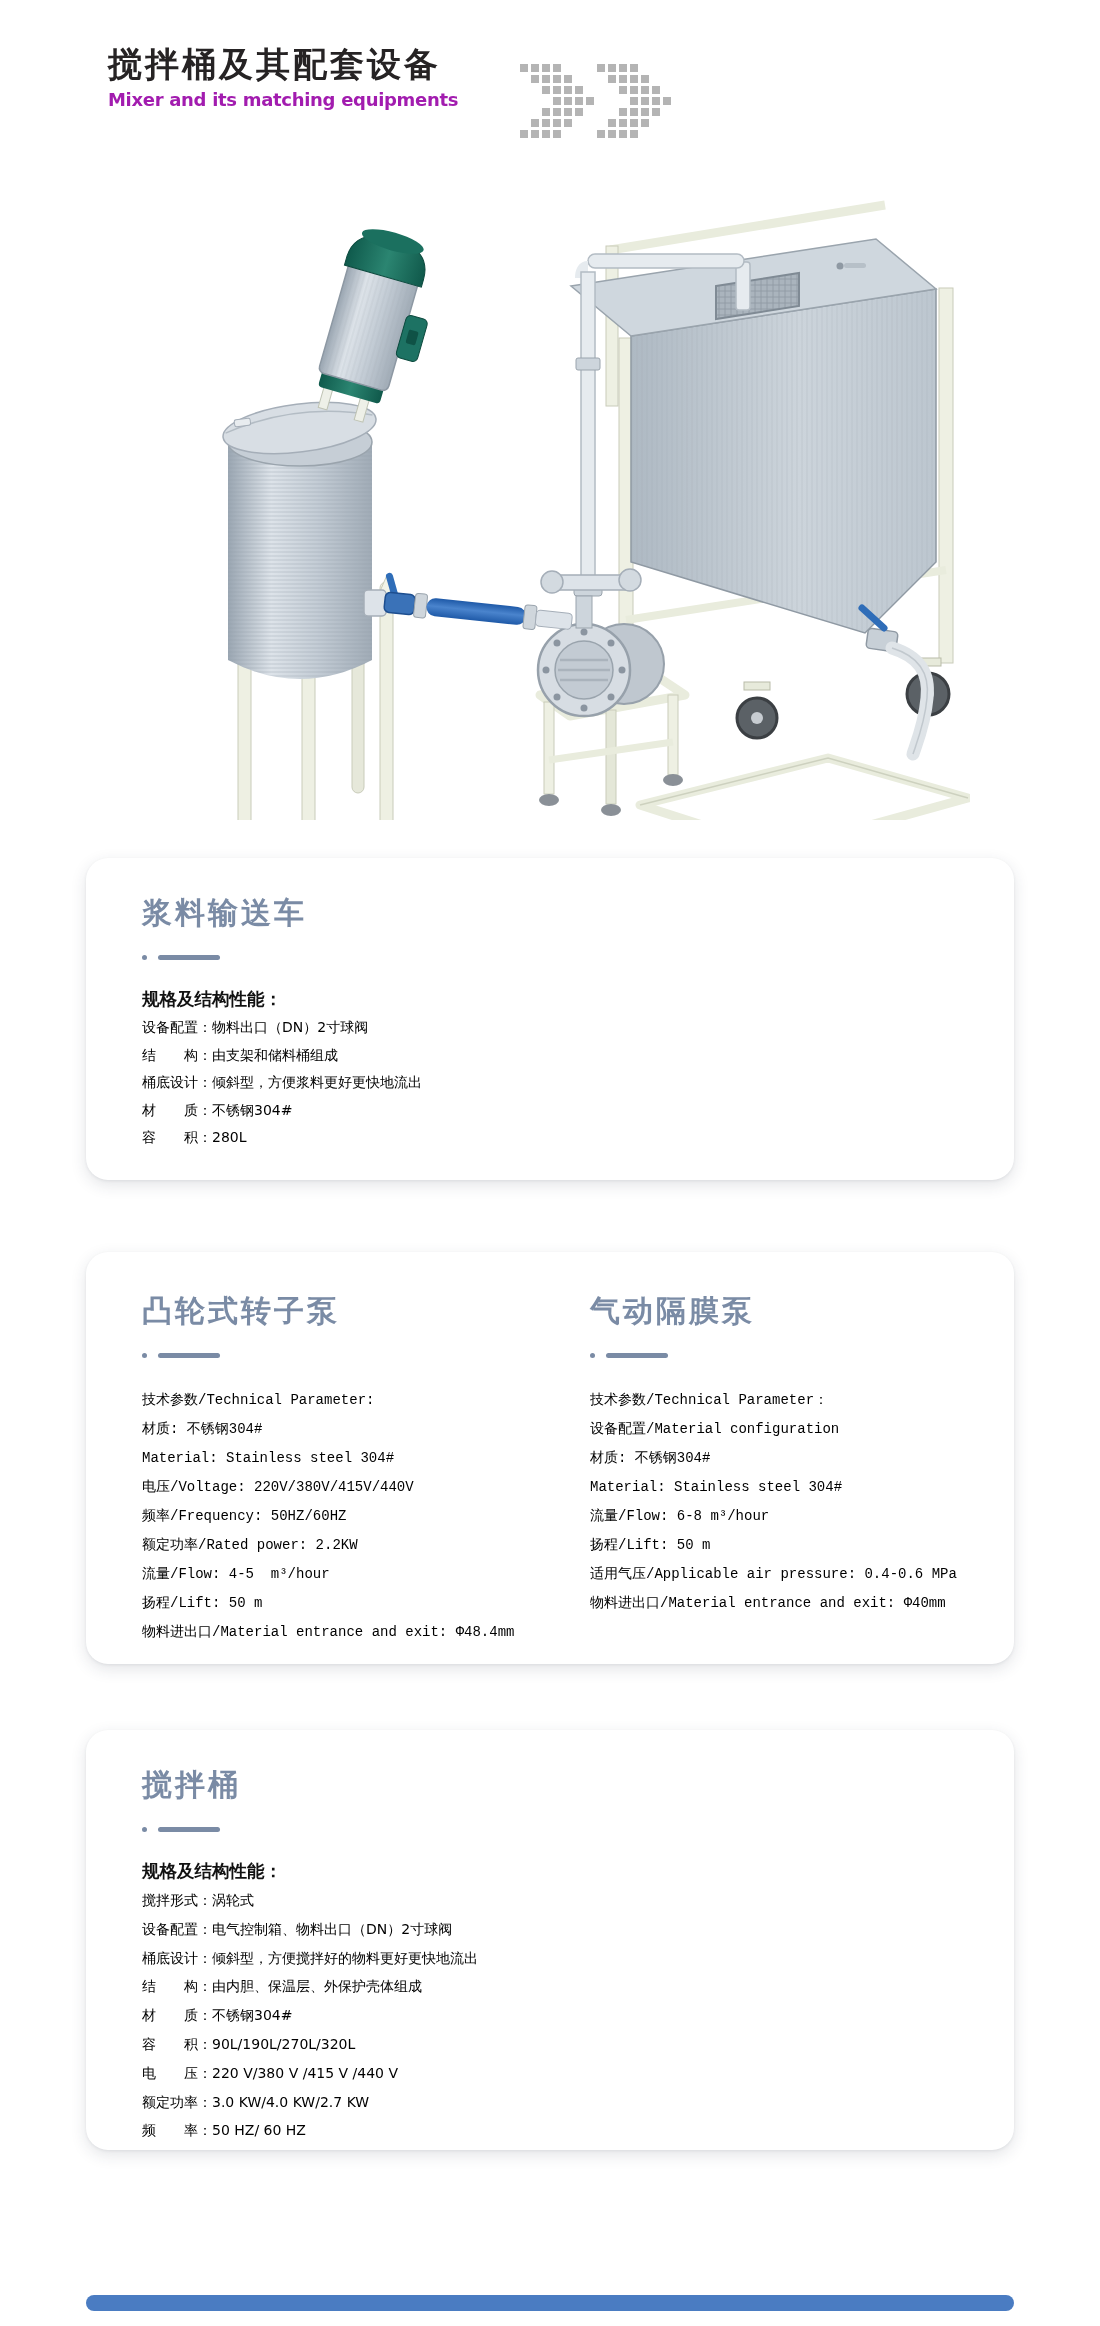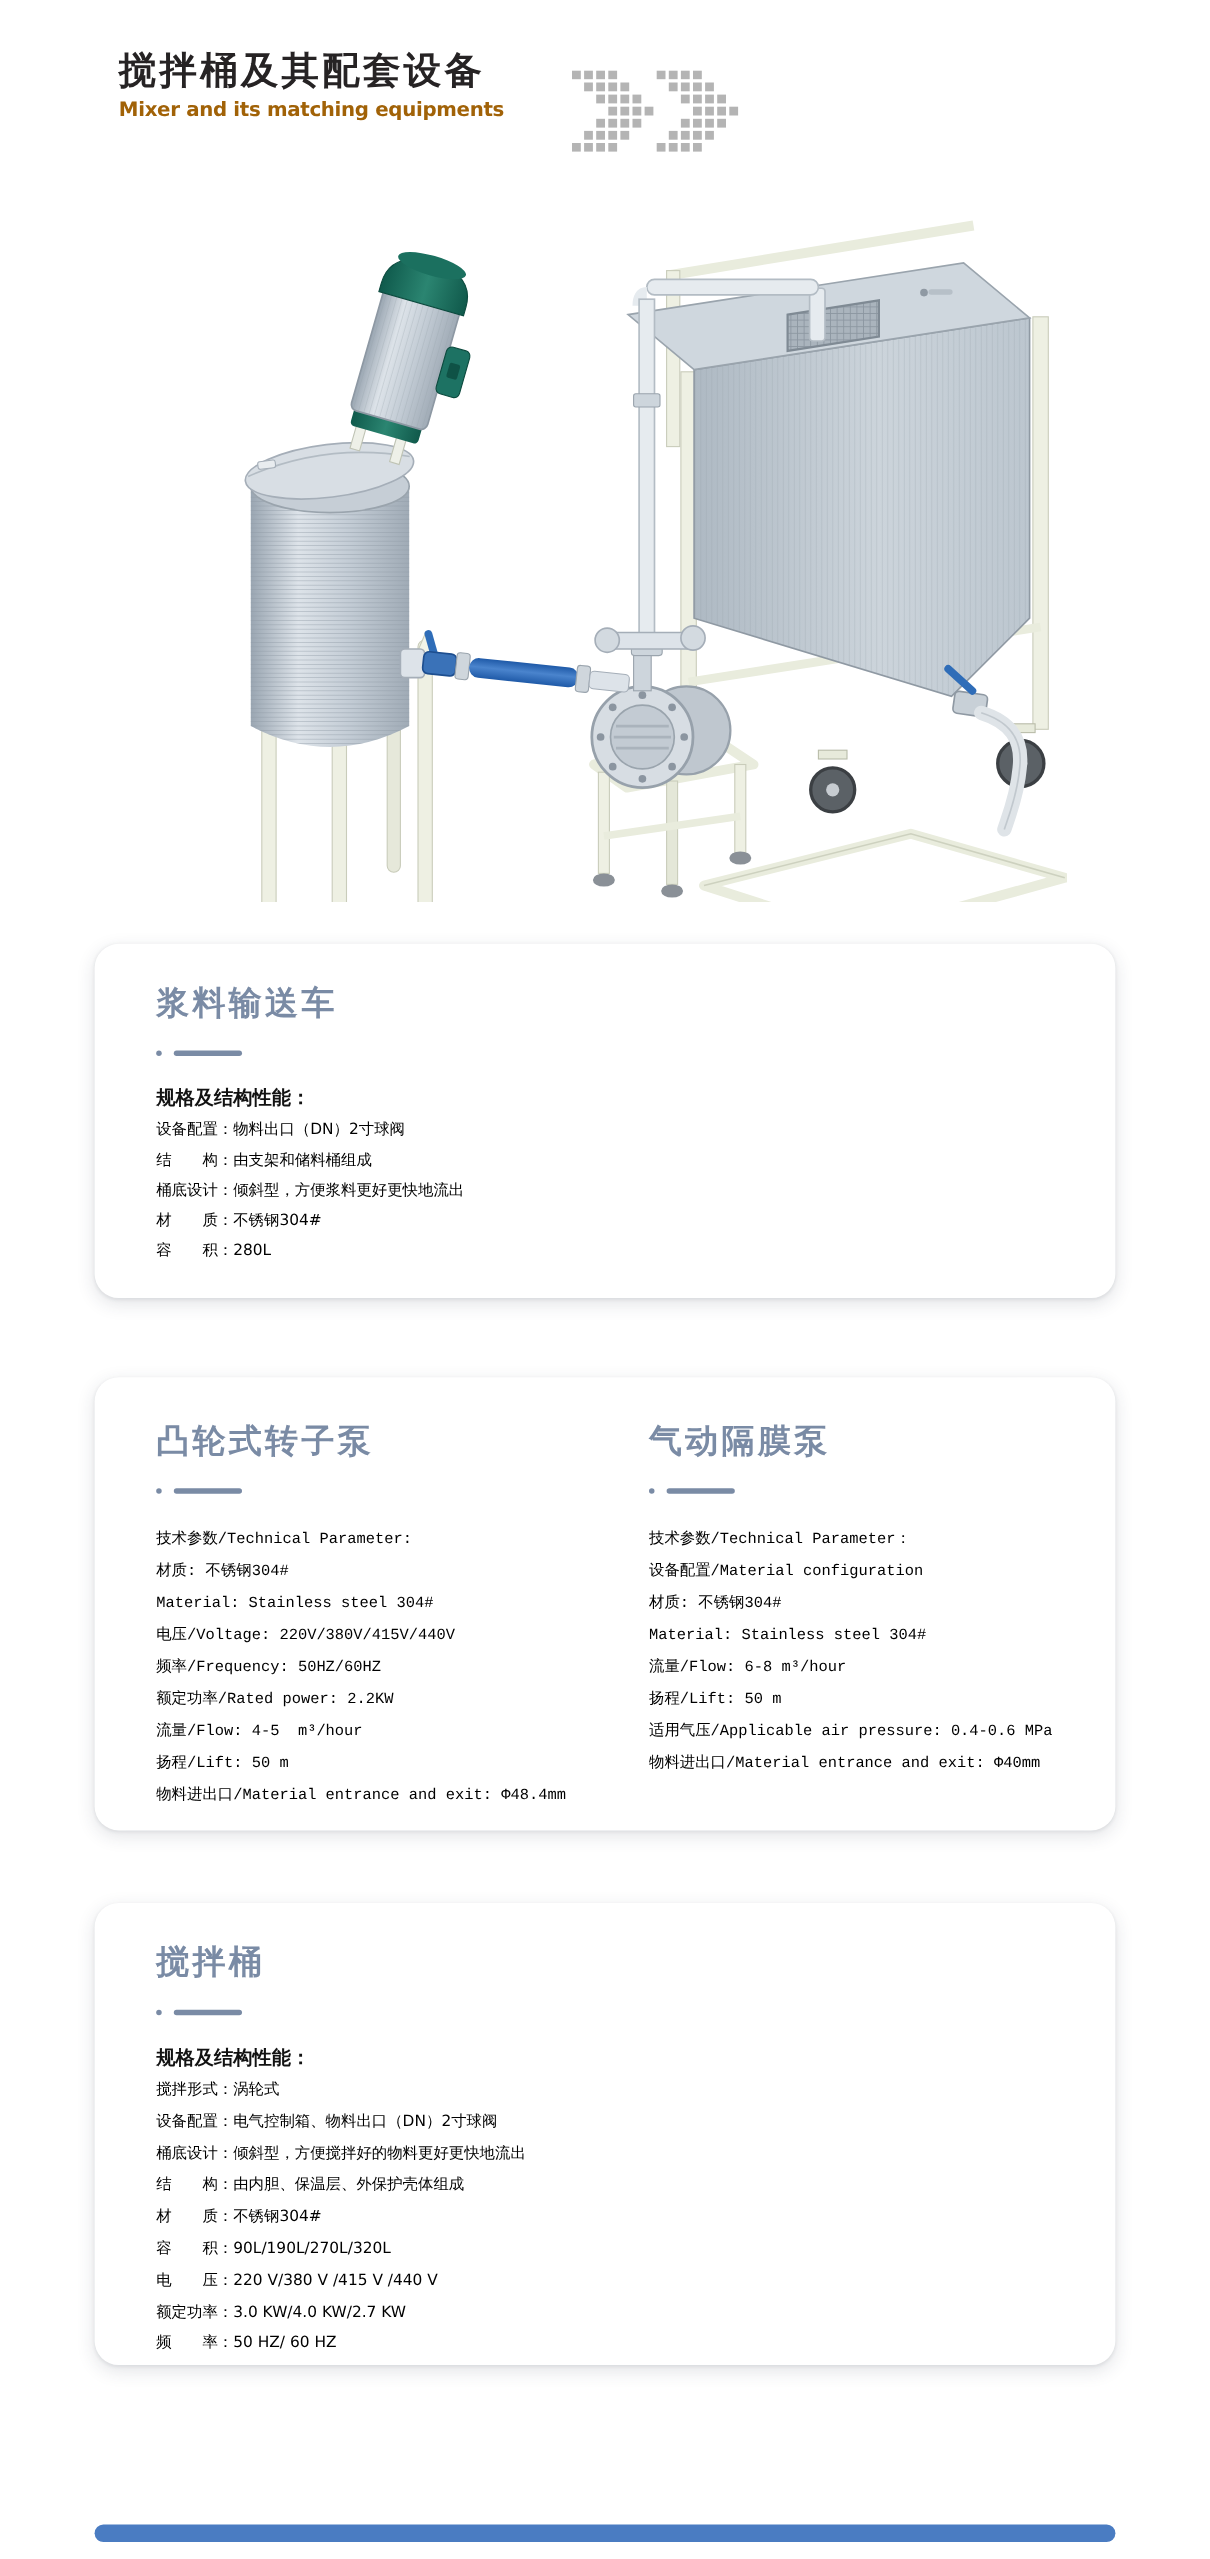--- a/index.html
+++ b/index.html
@@ -7,21 +7,21 @@
     width:1100px;height:2326px;position:relative;background:#ffffff;
     font-family:"DejaVu Sans","Liberation Sans",sans-serif;
     -webkit-font-smoothing:antialiased;overflow:hidden;
   }
   
   .header{position:absolute;left:108px;top:44px;}
   .header-title{
     font-size:34px;font-weight:bold;color:#262324;letter-spacing:3px;line-height:40px;
   }
   .header-subtitle{
-    font-size:18px;font-weight:bold;color:#a16207;letter-spacing:-0.3px;margin-top:5px;
+    font-size:18px;font-weight:bold;color:#a21caf;letter-spacing:-0.3px;margin-top:5px;
   }
   .pixel-arrows{position:absolute;left:520px;top:64px;width:158px;height:74px;}
   
   .illustration{position:absolute;left:140px;top:150px;width:830px;height:670px;}
   
   .card{
     position:absolute;left:86px;width:928px;background:#ffffff;border-radius:22px;
     box-shadow:0 5px 16px rgba(40,50,70,0.13), 0 1px 3px rgba(40,50,70,0.08);
     box-sizing:border-box;padding:36px 36px 0 56px;
   }

